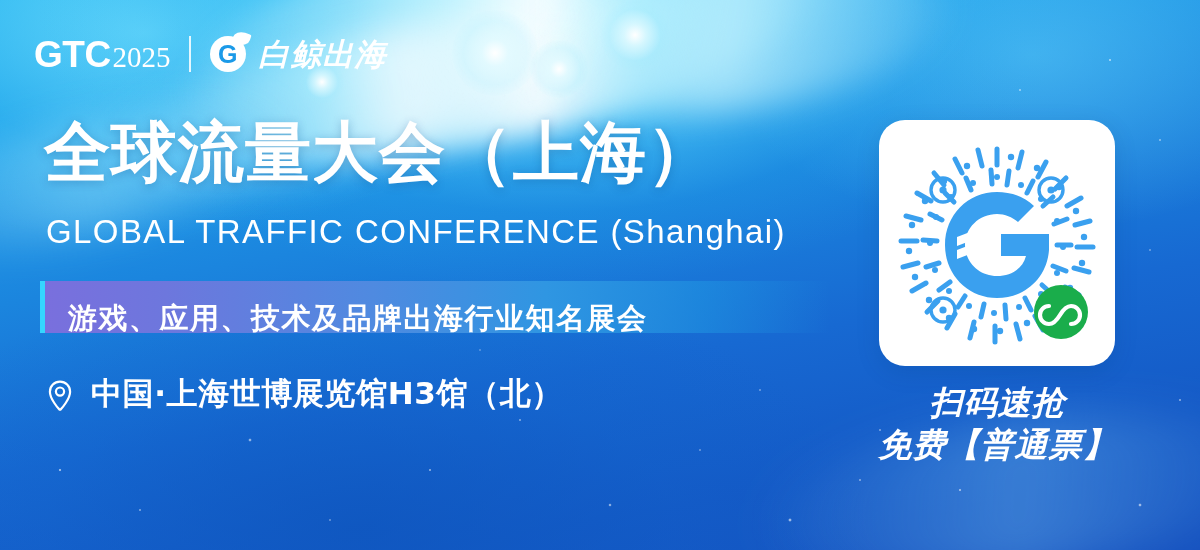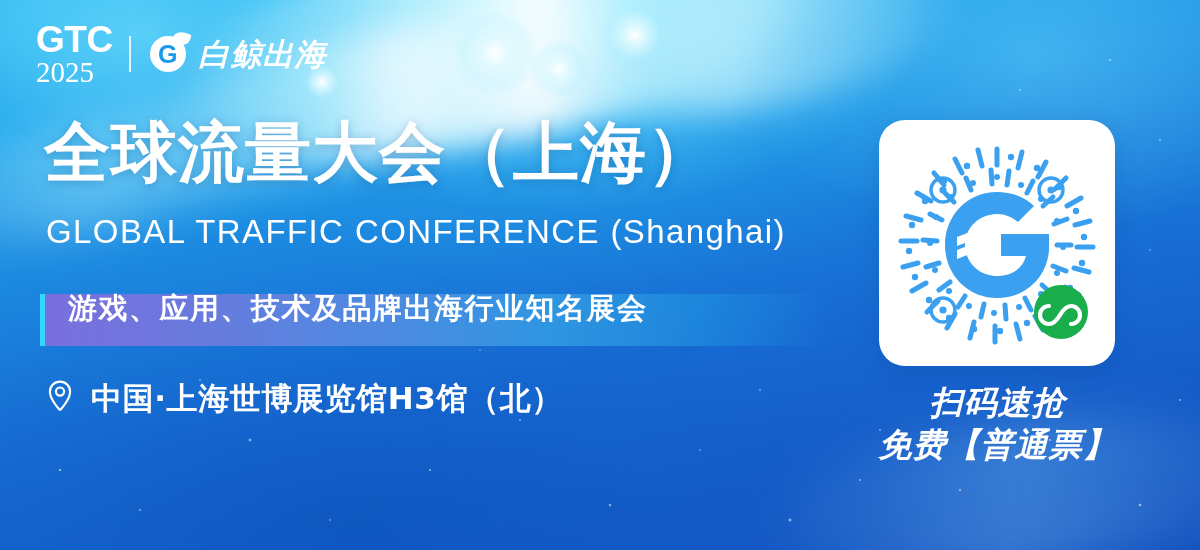--- a/index.html
+++ b/index.html
@@ -52,48 +52,48 @@
       radial-gradient(1.3px 1.3px at 860px 480px, rgba(255,255,255,0.8), transparent),
       radial-gradient(1.5px 1.5px at 200px 380px, rgba(255,255,255,0.6), transparent),
       radial-gradient(1.2px 1.2px at 480px 350px, rgba(255,255,255,0.55), transparent),
       radial-gradient(1.4px 1.4px at 760px 390px, rgba(255,255,255,0.6), transparent),
       radial-gradient(1.1px 1.1px at 90px 300px, rgba(255,255,255,0.5), transparent),
       radial-gradient(1.5px 1.5px at 1180px 400px, rgba(255,255,255,0.75), transparent);
   }
 
   
   #logobar{position:absolute;left:34px;top:30px;display:flex;align-items:center;height:48px;}
-  .gtc{display:flex;align-items:baseline;color:#fff;flex-direction:column;}
+  .gtc{display:flex;align-items:baseline;color:#fff;}
   .gtc-main{font-size:37px;font-weight:700;letter-spacing:-0.5px;line-height:1;font-family:"Liberation Sans",sans-serif;}
   .gtc-year{font-size:29px;font-weight:400;letter-spacing:0px;line-height:1;margin-left:2px;font-family:Liberation Serif, serif;}
   .divider{width:2px;height:36px;background:rgba(255,255,255,0.85);margin:0 19px 0 18px;}
   .brandmark{width:36px;height:36px;border-radius:50%;background:#fff;position:relative;flex:0 0 auto;}
   .brandmark .gletter{position:absolute;left:0;top:0;width:36px;height:36px;display:flex;align-items:center;justify-content:center;
     color:#1b9ae8;font-size:25px;font-weight:700;line-height:1;font-family:"Liberation Sans",sans-serif;}
   .brandmark .tail{position:absolute;right:-4px;top:-4px;width:17px;height:13px;background:#fff;
     border-radius:60% 10% 60% 10%;transform:rotate(18deg);}
   .brandname{color:#fff;font-size:31px;font-weight:700;letter-spacing:1px;margin-left:13px;line-height:1;
     font-family:"DejaVu Sans","Liberation Sans",sans-serif;font-style:italic;}
 
   
   #headline{position:absolute;left:44px;top:118px;color:#fff;font-size:66px;font-weight:700;line-height:1.06;
     letter-spacing:1px;font-family:"DejaVu Sans","Liberation Sans",sans-serif;white-space:nowrap;
     text-shadow:0 2px 10px rgba(6,60,130,0.28);}
   #subhead{position:absolute;left:46px;top:214px;color:#fff;font-size:33px;font-weight:400;letter-spacing:1.4px;
     line-height:1.1;white-space:nowrap;font-family:"Liberation Sans",sans-serif;}
 
   
-  #taglinebar{position:absolute;left:40px;top:281px;width:790px;height:52px;display:flex;align-items:flex-start;
-    background:linear-gradient(90deg,#7a6fdd 0%,#6d77dd 16%,#4f8ae0 42%,#2f96e2 64%,rgba(32,150,226,0.55) 84%,rgba(30,150,225,0.0) 100%);margin-top:13px;}
+  #taglinebar{position:absolute;left:40px;top:281px;width:790px;height:52px;display:flex;align-items:flex-end;
+    background:linear-gradient(90deg,#7a6fdd 0%,#6d77dd 16%,#4f8ae0 42%,#2f96e2 64%,rgba(32,150,226,0.55) 84%,rgba(30,150,225,0.0) 100%);}
   #taglinebar .accent{position:absolute;left:0;top:0;width:5px;height:52px;background:#35d6ff;}
   #tagline{color:#fff;font-size:29px;font-weight:700;letter-spacing:1.5px;margin-left:28px;white-space:nowrap;
     line-height:1;font-family:"DejaVu Sans","Liberation Sans",sans-serif;}
 
   
-  .inforow{position:absolute;display:flex;align-items:flex-end;color:#fff;white-space:nowrap;}
+  .inforow{position:absolute;display:flex;align-items:flex-start;color:#fff;white-space:nowrap;}
   #venuerow{left:42px;top:378px;}
   #daterow{left:42px;top:441px;}
   .inforow .ico{width:36px;height:36px;flex:0 0 auto;margin-right:13px;}
   .inforow .txt{font-size:31px;font-weight:700;letter-spacing:0.6px;line-height:1;
     font-family:"DejaVu Sans","Liberation Sans",sans-serif;}
   #daterow .txt{font-family:"Liberation Sans","DejaVu Sans",sans-serif;letter-spacing:0.2px;}
 
   
   #qrcard{position:absolute;left:879px;top:120px;width:236px;height:246px;background:#fff;border-radius:26px;
     box-shadow:0 6px 22px rgba(8,60,130,0.18);}

